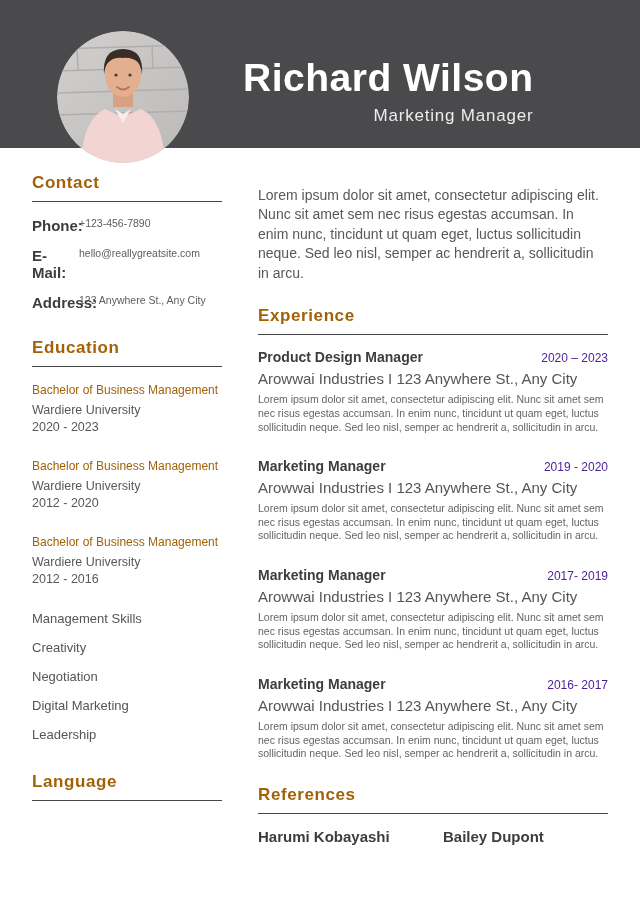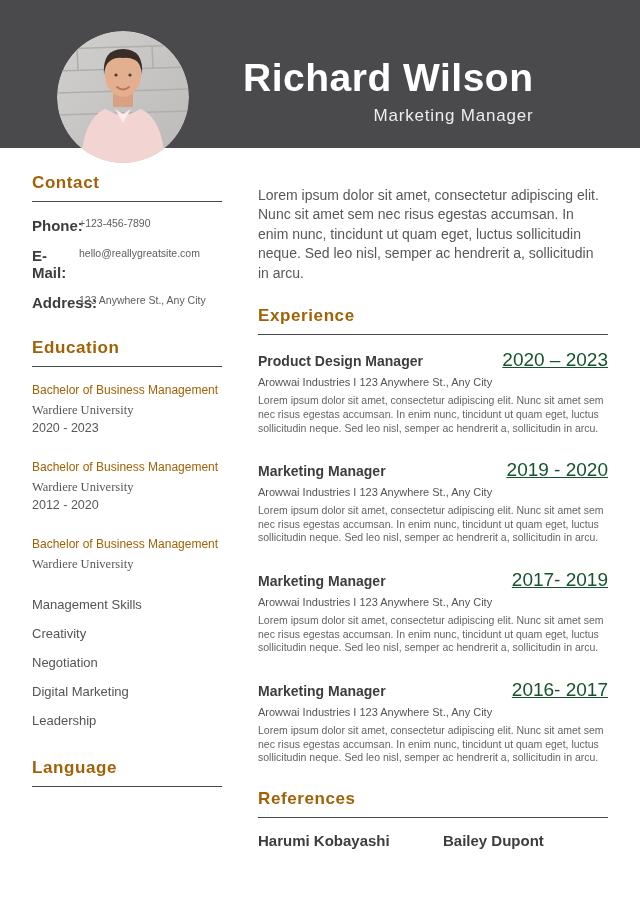--- a/index.html
+++ b/index.html
@@ -25,41 +25,41 @@
   
   .contact-rows { margin-top:15px; }
   .contact-row { display:flex; margin-bottom:13px; }
   .contact-label { font-size:15px; font-weight:bold; color:#3d3d40; width:47px; flex:0 0 47px; }
   .contact-value { font-size:10.5px; color:#5d5d5f; }
 
   
   .sec-education { margin-top:27px; }
   .edu-item { margin-top:16px; margin-bottom:25px; }
   .edu-degree { font-size:12px; font-weight:normal; color:#a16207; }
-  .edu-school { font-size:12.5px; color:#58585a; margin-top:6px;font-family:Liberation Serif, serif; }
+  .edu-school { font-size:12.5px; color:#58585a; margin-top:6px; }
   .edu-dates { font-size:12.5px; color:#58585a; margin-top:3px; }
 
   
   .sec-skills { margin-top:24px; }
   .skills-list { list-style:none; margin-top:7px; }
   .skills-list li { font-size:13px; color:#555557; margin-top:14px; }
 
   
   .sec-language { margin-top:30px; }
 
   
   .about-text { margin-top:13px; font-size:14px; color:#58585a; line-height:1.39; }
 
   
   .sec-experience { margin-top:23px; }
   .exp-item { margin-top:14px; margin-bottom:24px; }
   .exp-title-row { display:flex; justify-content:space-between; align-items:baseline; }
   .exp-title { font-size:14px; font-weight:bold; color:#3d3d40; }
-  .exp-dates { font-size:19px; color:#14532d;text-decoration:underline; }
-  .exp-company { font-size:11px; color:#555557; margin-top:5px; }
+  .exp-dates { font-size:12px; color:#4c1d95; }
+  .exp-company { font-size:15px; color:#555557; margin-top:5px; }
   .exp-desc { font-size:10.5px; color:#646466; line-height:1.3; margin-top:6px; }
 
   
   .sec-references { margin-top:22px; }
   .ref-cols { display:flex; margin-top:14px; }
   .ref-col { width:185px; flex:0 0 185px; }
   .ref-name { font-size:15px; font-weight:bold; color:#3d3d40; }
 </style>
 </head>
 <body>
@@ -135,20 +135,21 @@
         <div class="edu-dates">2020 - 2023</div>
       </div>
       <div class="edu-item">
         <div class="edu-degree">Bachelor of Business Management</div>
         <div class="edu-school">Wardiere University</div>
         <div class="edu-dates">2012 - 2020</div>
       </div>
       <div class="edu-item">
         <div class="edu-degree">Bachelor of Business Management</div>
         <div class="edu-school">Wardiere University</div>
+        <div class="edu-dates">2012 - 2016</div>
       </div>
     </div>
 
     <div class="sec-skills">
       <ul class="skills-list">
         <li>Management Skills</li>
         <li>Creativity</li>
         <li>Negotiation</li>
         <li>Digital Marketing</li>
         <li>Leadership</li>

